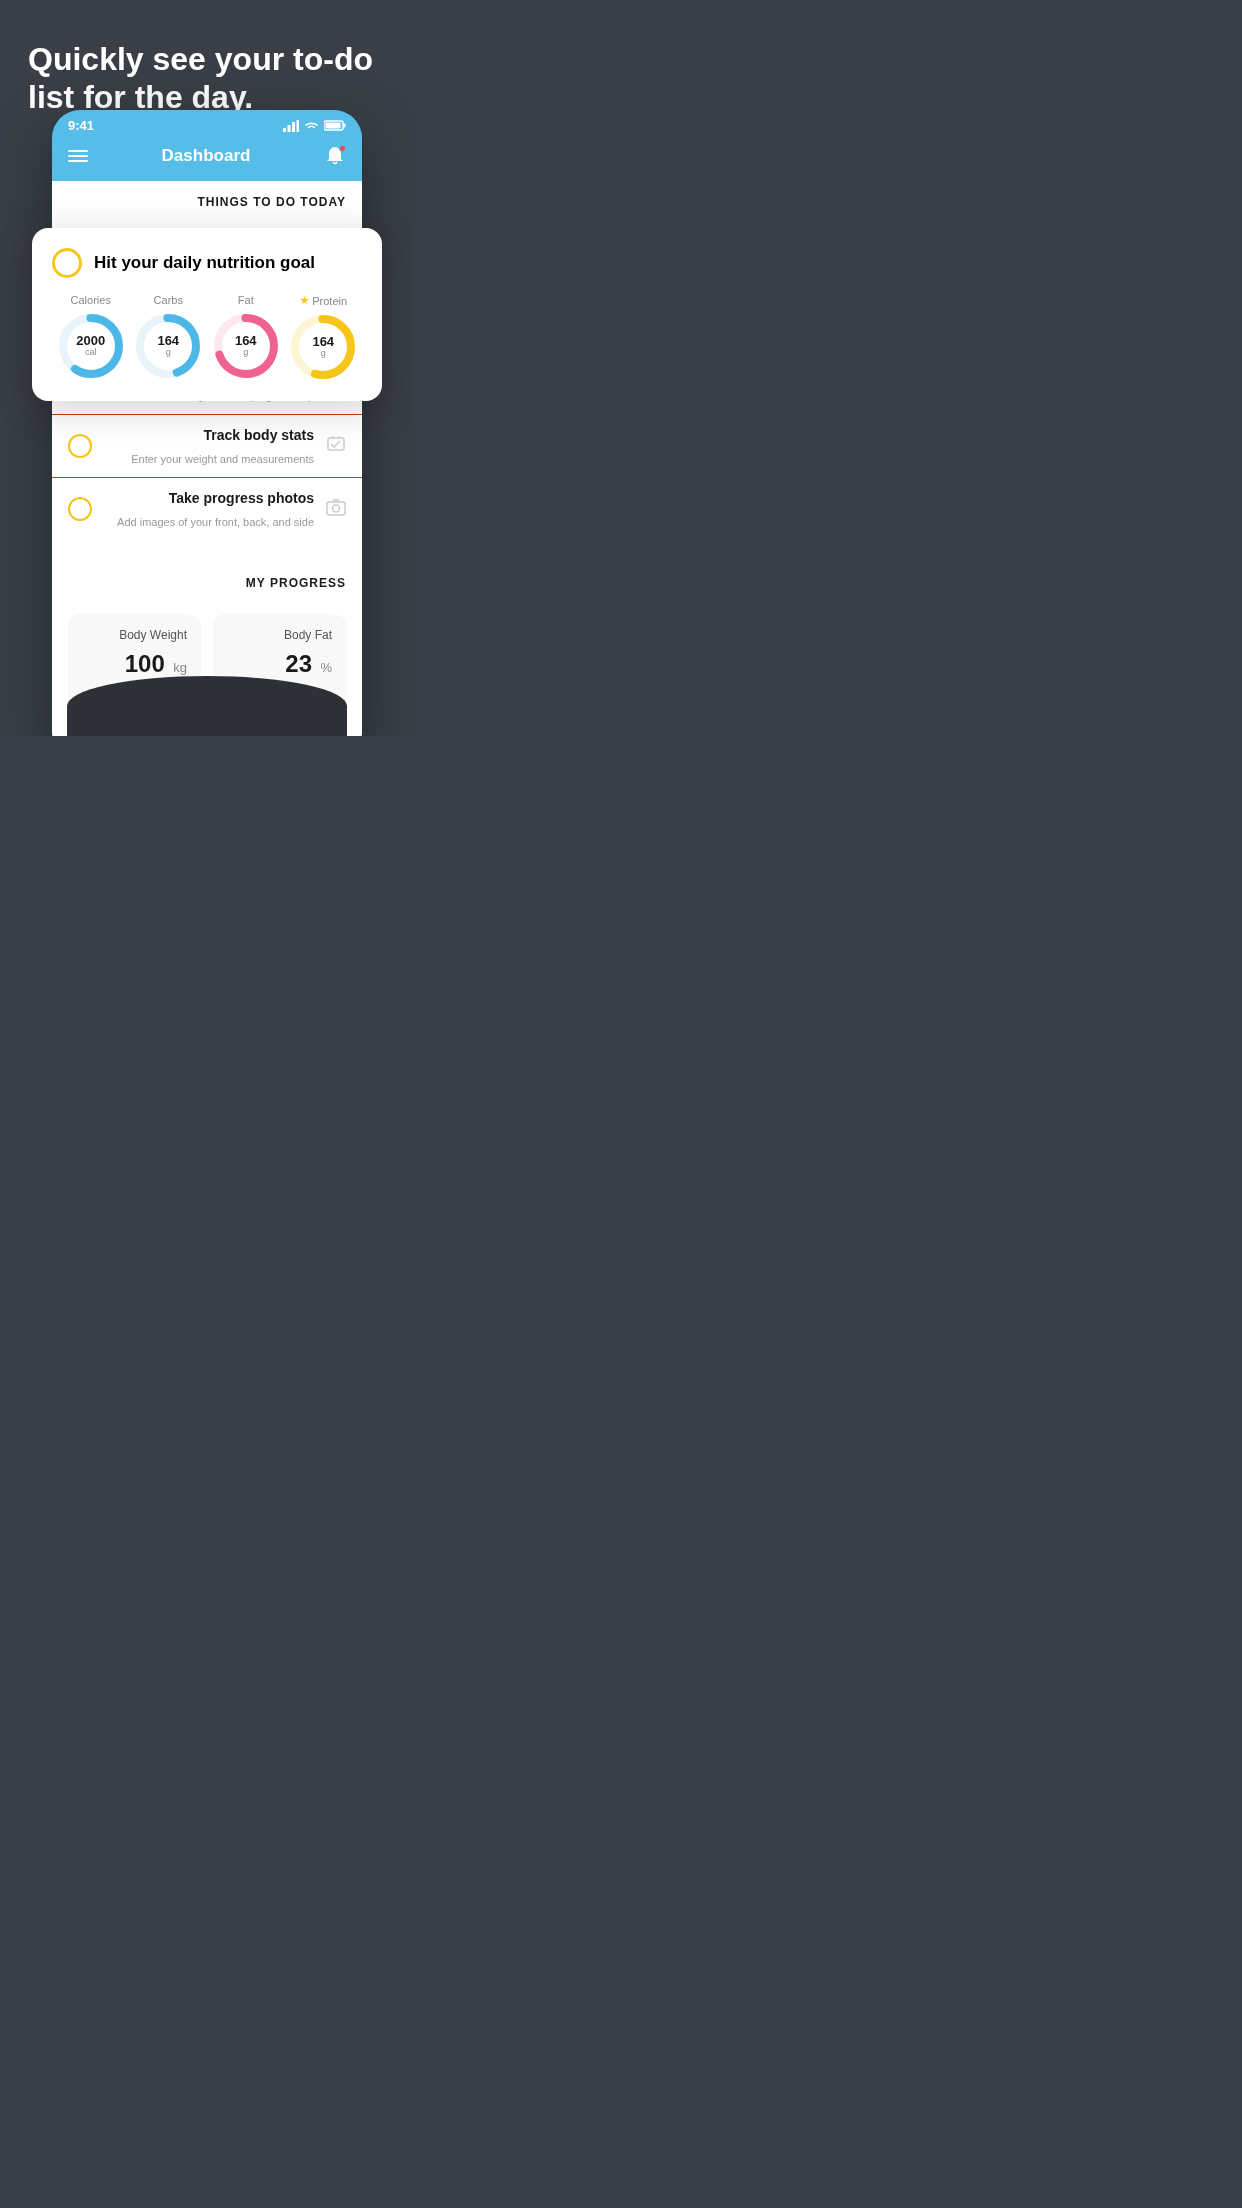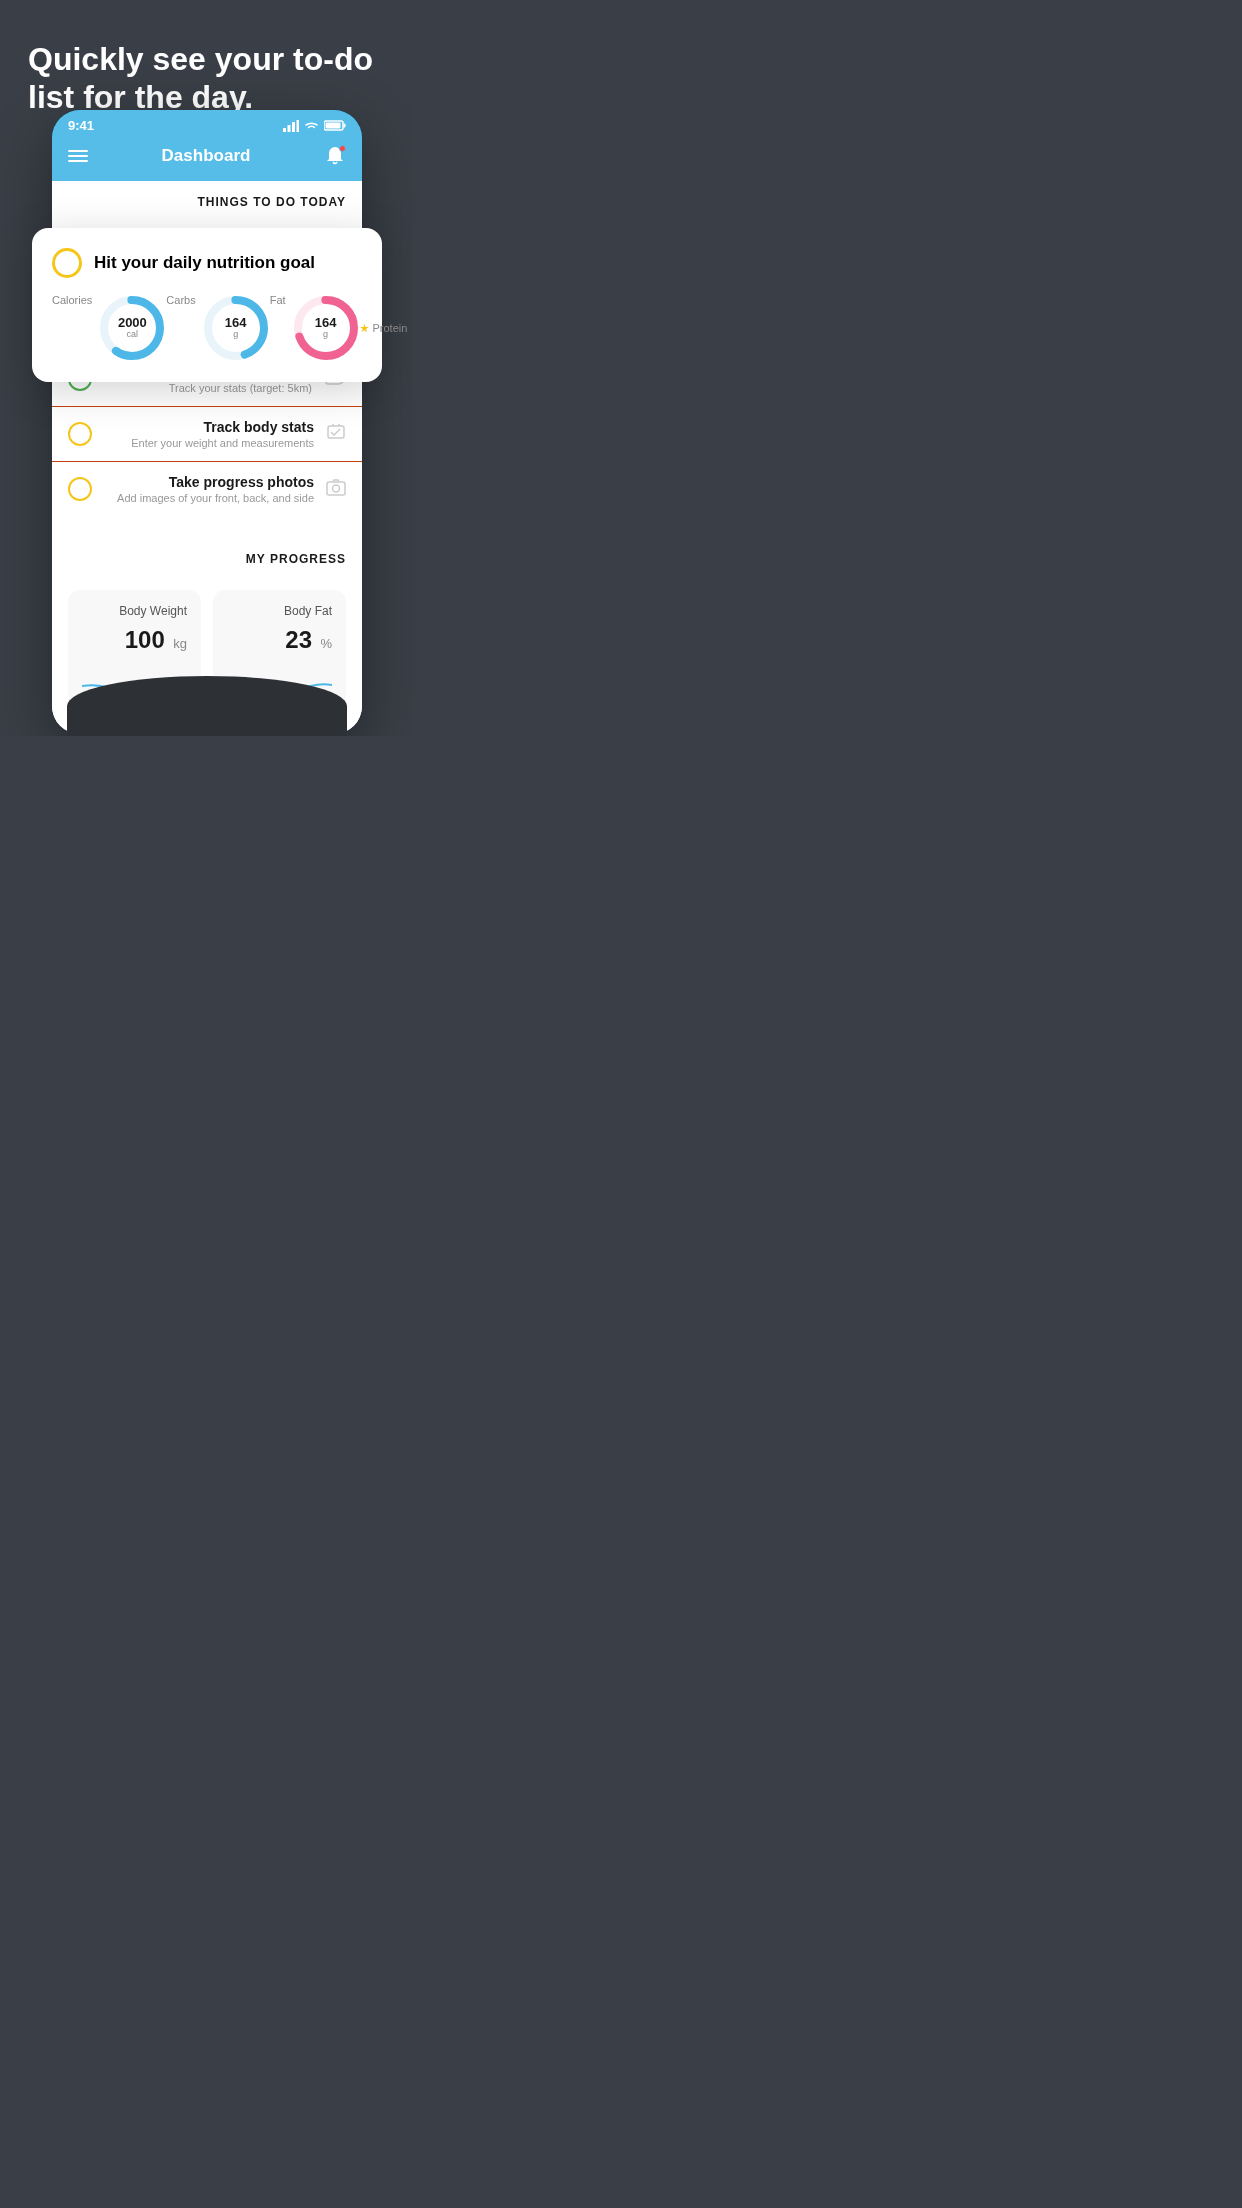--- a/index.html
+++ b/index.html
@@ -154,20 +154,22 @@
       font-weight: 600;
       color: #000000;
     }
     .nutrition-circles {
       display: flex;
       justify-content: space-around;
       align-items: flex-start;
     }
     .nutrition-item {
       display: flex;
+      flex-direction: column;
+      align-items: center;
       gap: 6px;
     }
     .nutrition-label {
       font-size: 11px;
       color: #888;
     }
     .nutrition-label.starred {
       display: flex;
       align-items: center;
       gap: 3px;
@@ -233,21 +235,21 @@
       flex: 1;
     }
     .todo-title {
       font-size: 14px;
       font-weight: 600;
       color: #1a1a1a;
     }
     .todo-subtitle {
       font-size: 11px;
       color: #999;
-      margin-top: 2px;
+      margin-top: 10px;
     }
     .todo-icon {
       color: #ccc;
       font-size: 18px;
     }
 
     
     .progress-section {
       padding: 16px 16px 0;
       background: #fff;

